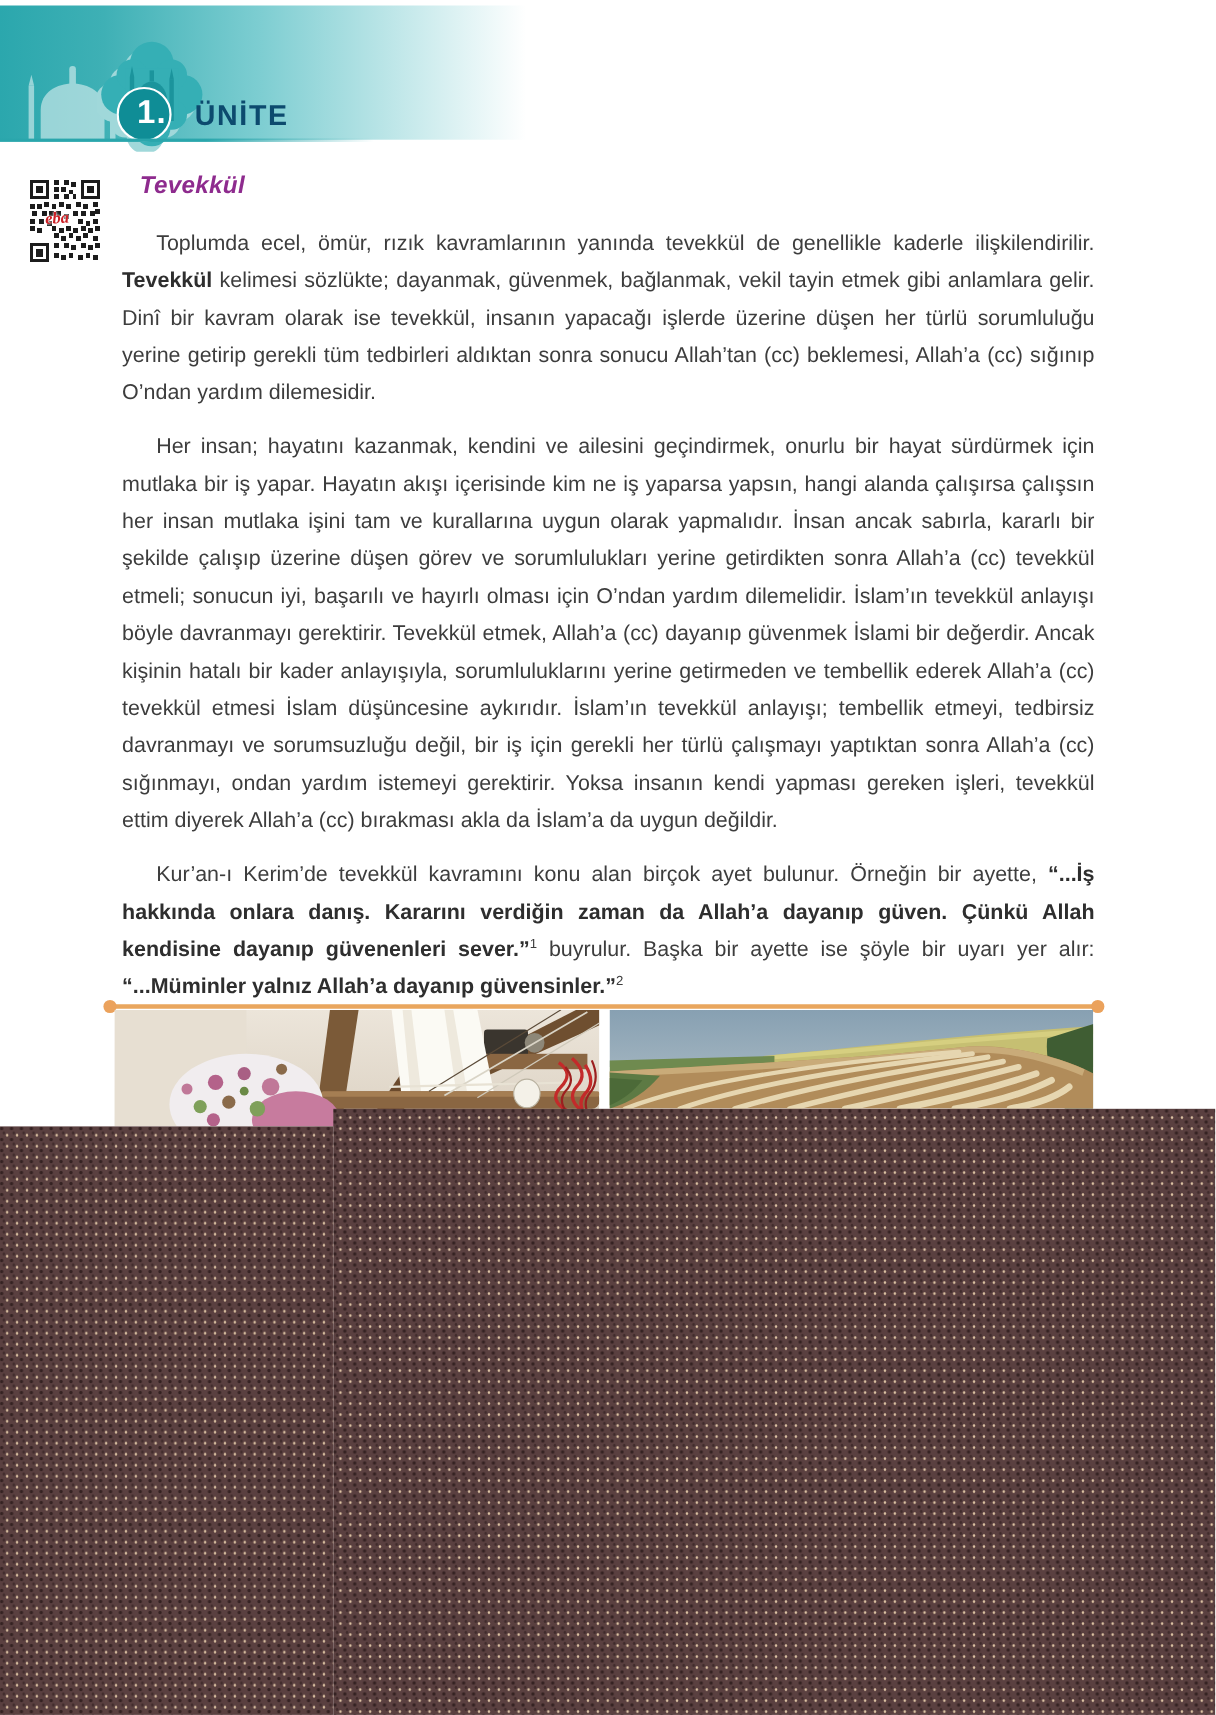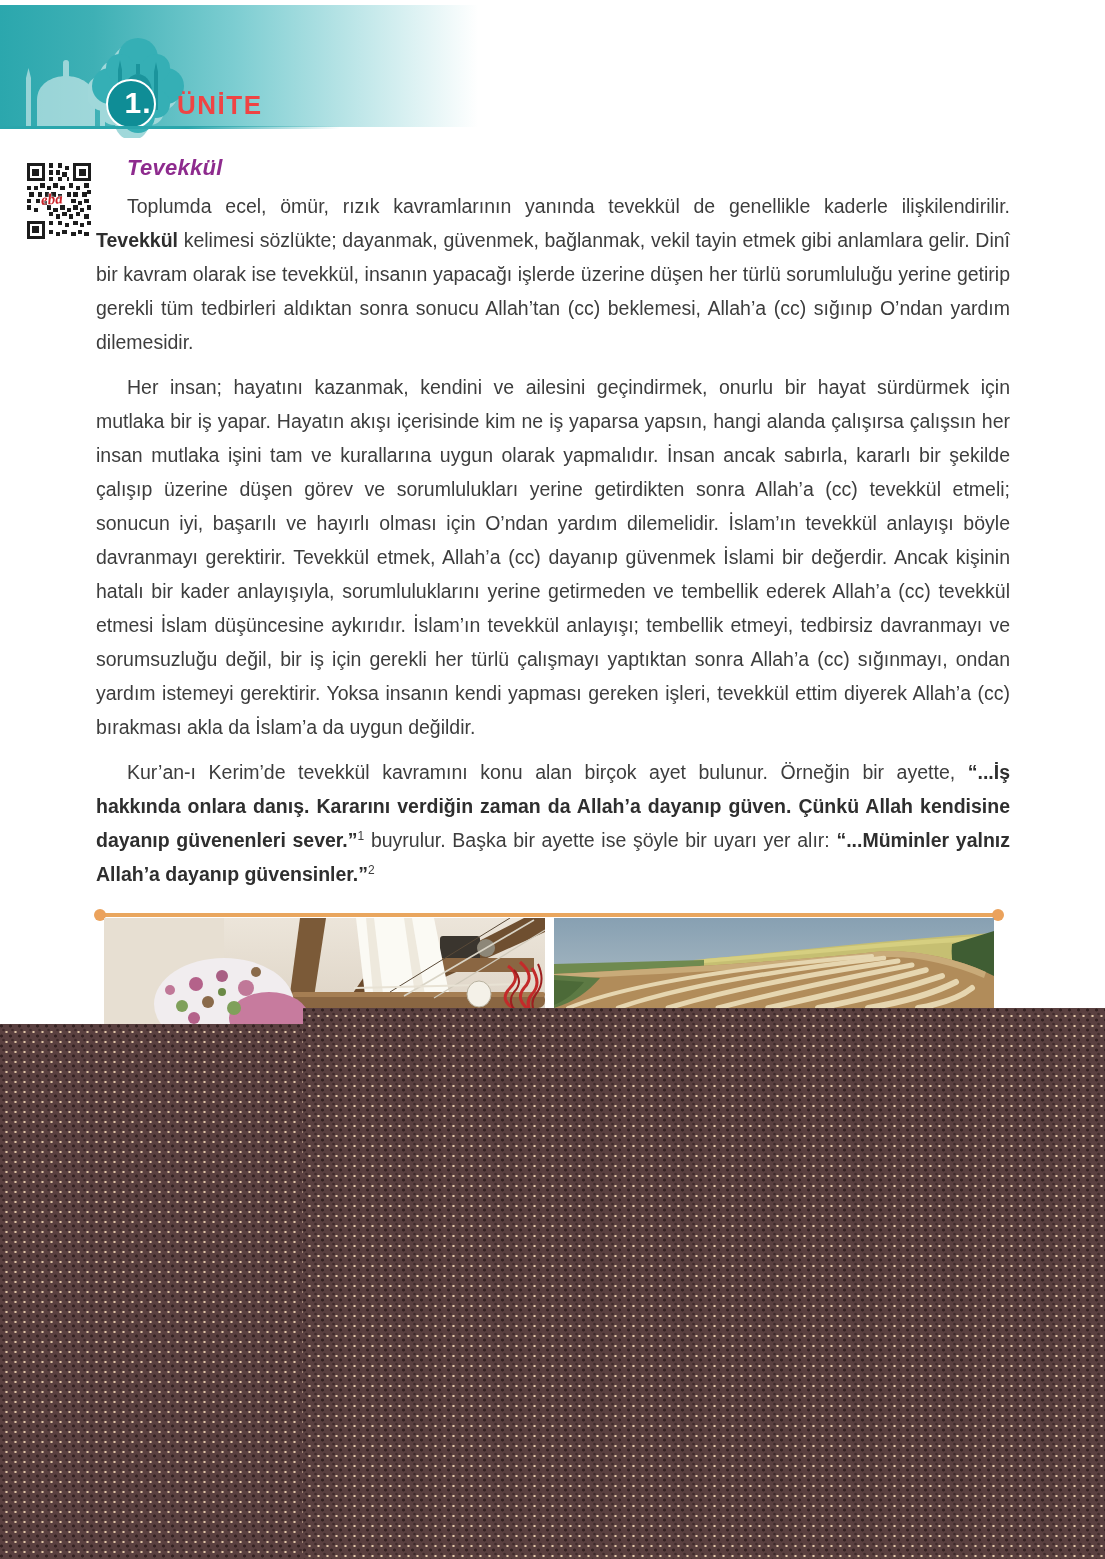--- a/index.html
+++ b/index.html
@@ -16,41 +16,41 @@
     position:absolute;left:0;top:126px;width:340px;height:3px;
     background:linear-gradient(90deg,#2aa6ac 0%,#2aa6ac 55%,rgba(42,166,172,0) 100%);
   }
   .band-mosque{position:absolute;left:22px;top:48px;width:90px;height:80px;opacity:.5;}
   .unit-badge{position:absolute;left:88px;top:36px;width:100px;height:102px;}
   .unit-number{
     position:absolute;left:110px;top:86px;width:56px;text-align:center;
     color:#ffffff;font-size:30px;font-weight:bold;letter-spacing:1px;
   }
   .unit-label{
-    position:absolute;left:177px;top:90px;color:#ef4444;
+    position:absolute;left:177px;top:90px;color:#0c4a6e;
     font-size:26px;font-weight:bold;letter-spacing:1.5px;
   }
   
   .qr-box{position:absolute;left:27px;top:163px;width:64px;height:76px;}
   .qr-box svg{width:64px;height:76px;}
   .qr-eba{
     position:absolute;left:14px;top:28px;color:#cc2127;font-style:italic;font-weight:bold;
     font-size:15px;font-family:"Liberation Serif","DejaVu Serif",serif;
     text-shadow:0 0 2px #fff,0 0 2px #fff;transform:rotate(-4deg);
   }
   
   .section-title{
     position:absolute;left:127px;top:155px;color:#8e2b8e;
     font-size:22px;font-weight:bold;font-style:italic;letter-spacing:.3px;
   }
   .article{
     position:absolute;left:96px;top:189px;width:914px;
     color:#3d3d3d;font-size:19.5px;line-height:34px;text-align:justify;
   }
-  .article p{margin:0;text-indent:31px;}
+  .article p{margin:15px;text-indent:31px;}
   .article p + p{margin-top:11px;}
   .article b{color:#2e2e2e;}
   .article sup{font-size:12px;line-height:0;}
   
   .rule-line{position:absolute;left:100px;top:913px;width:898px;height:4px;background:#e9a65e;border-radius:2px;}
   .rule-dot{position:absolute;width:12px;height:12px;border-radius:50%;background:#eba25c;top:909px;}
   .rule-dot.left{left:94px;}
   .rule-dot.right{left:992px;}
   .photo{position:absolute;top:918px;overflow:hidden;}
   .photo-left{left:104px;width:441px;height:106px;}

